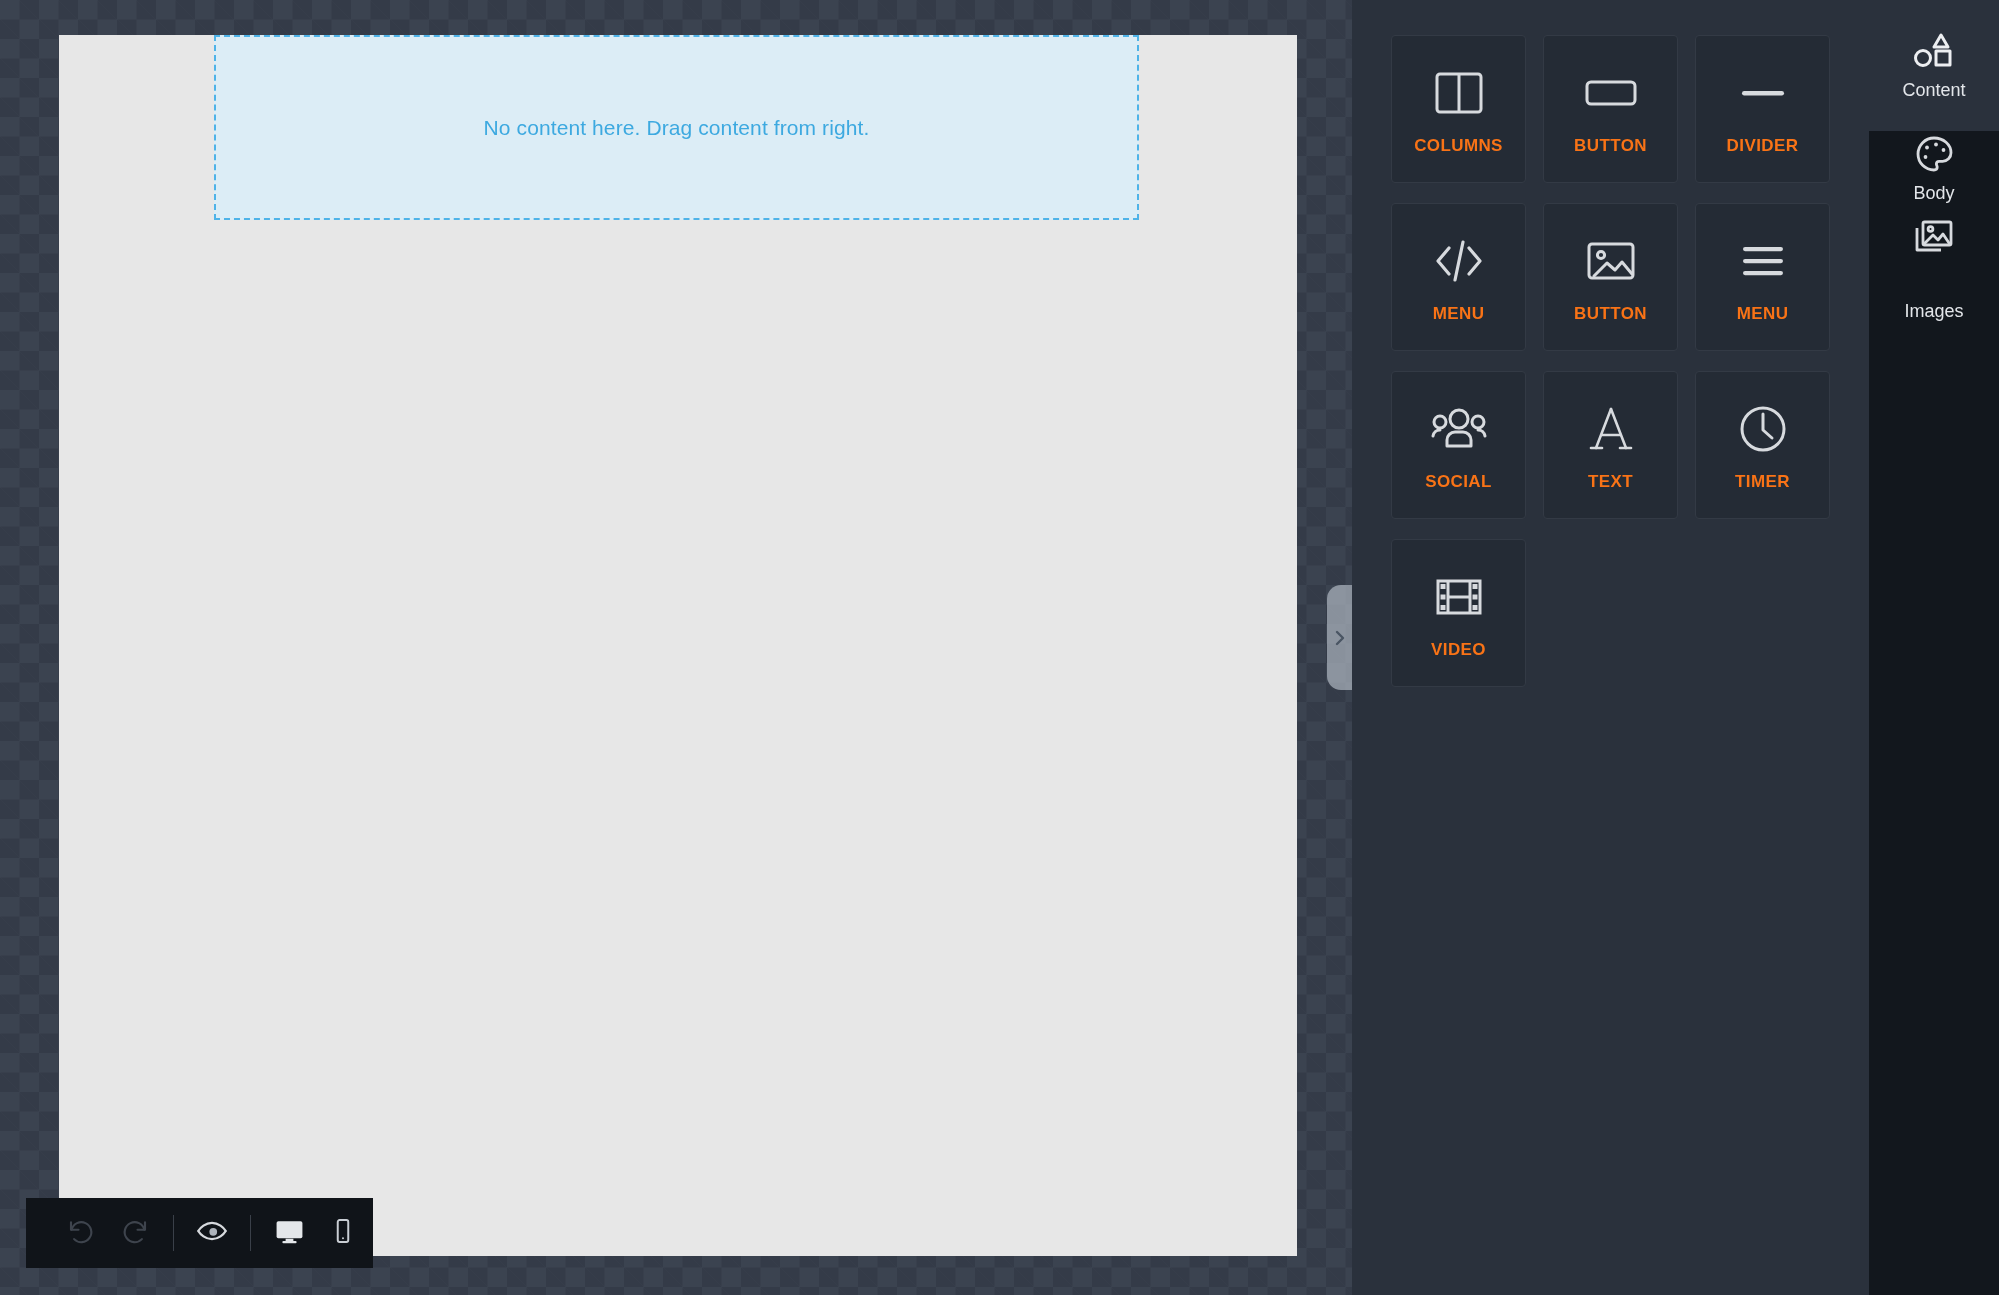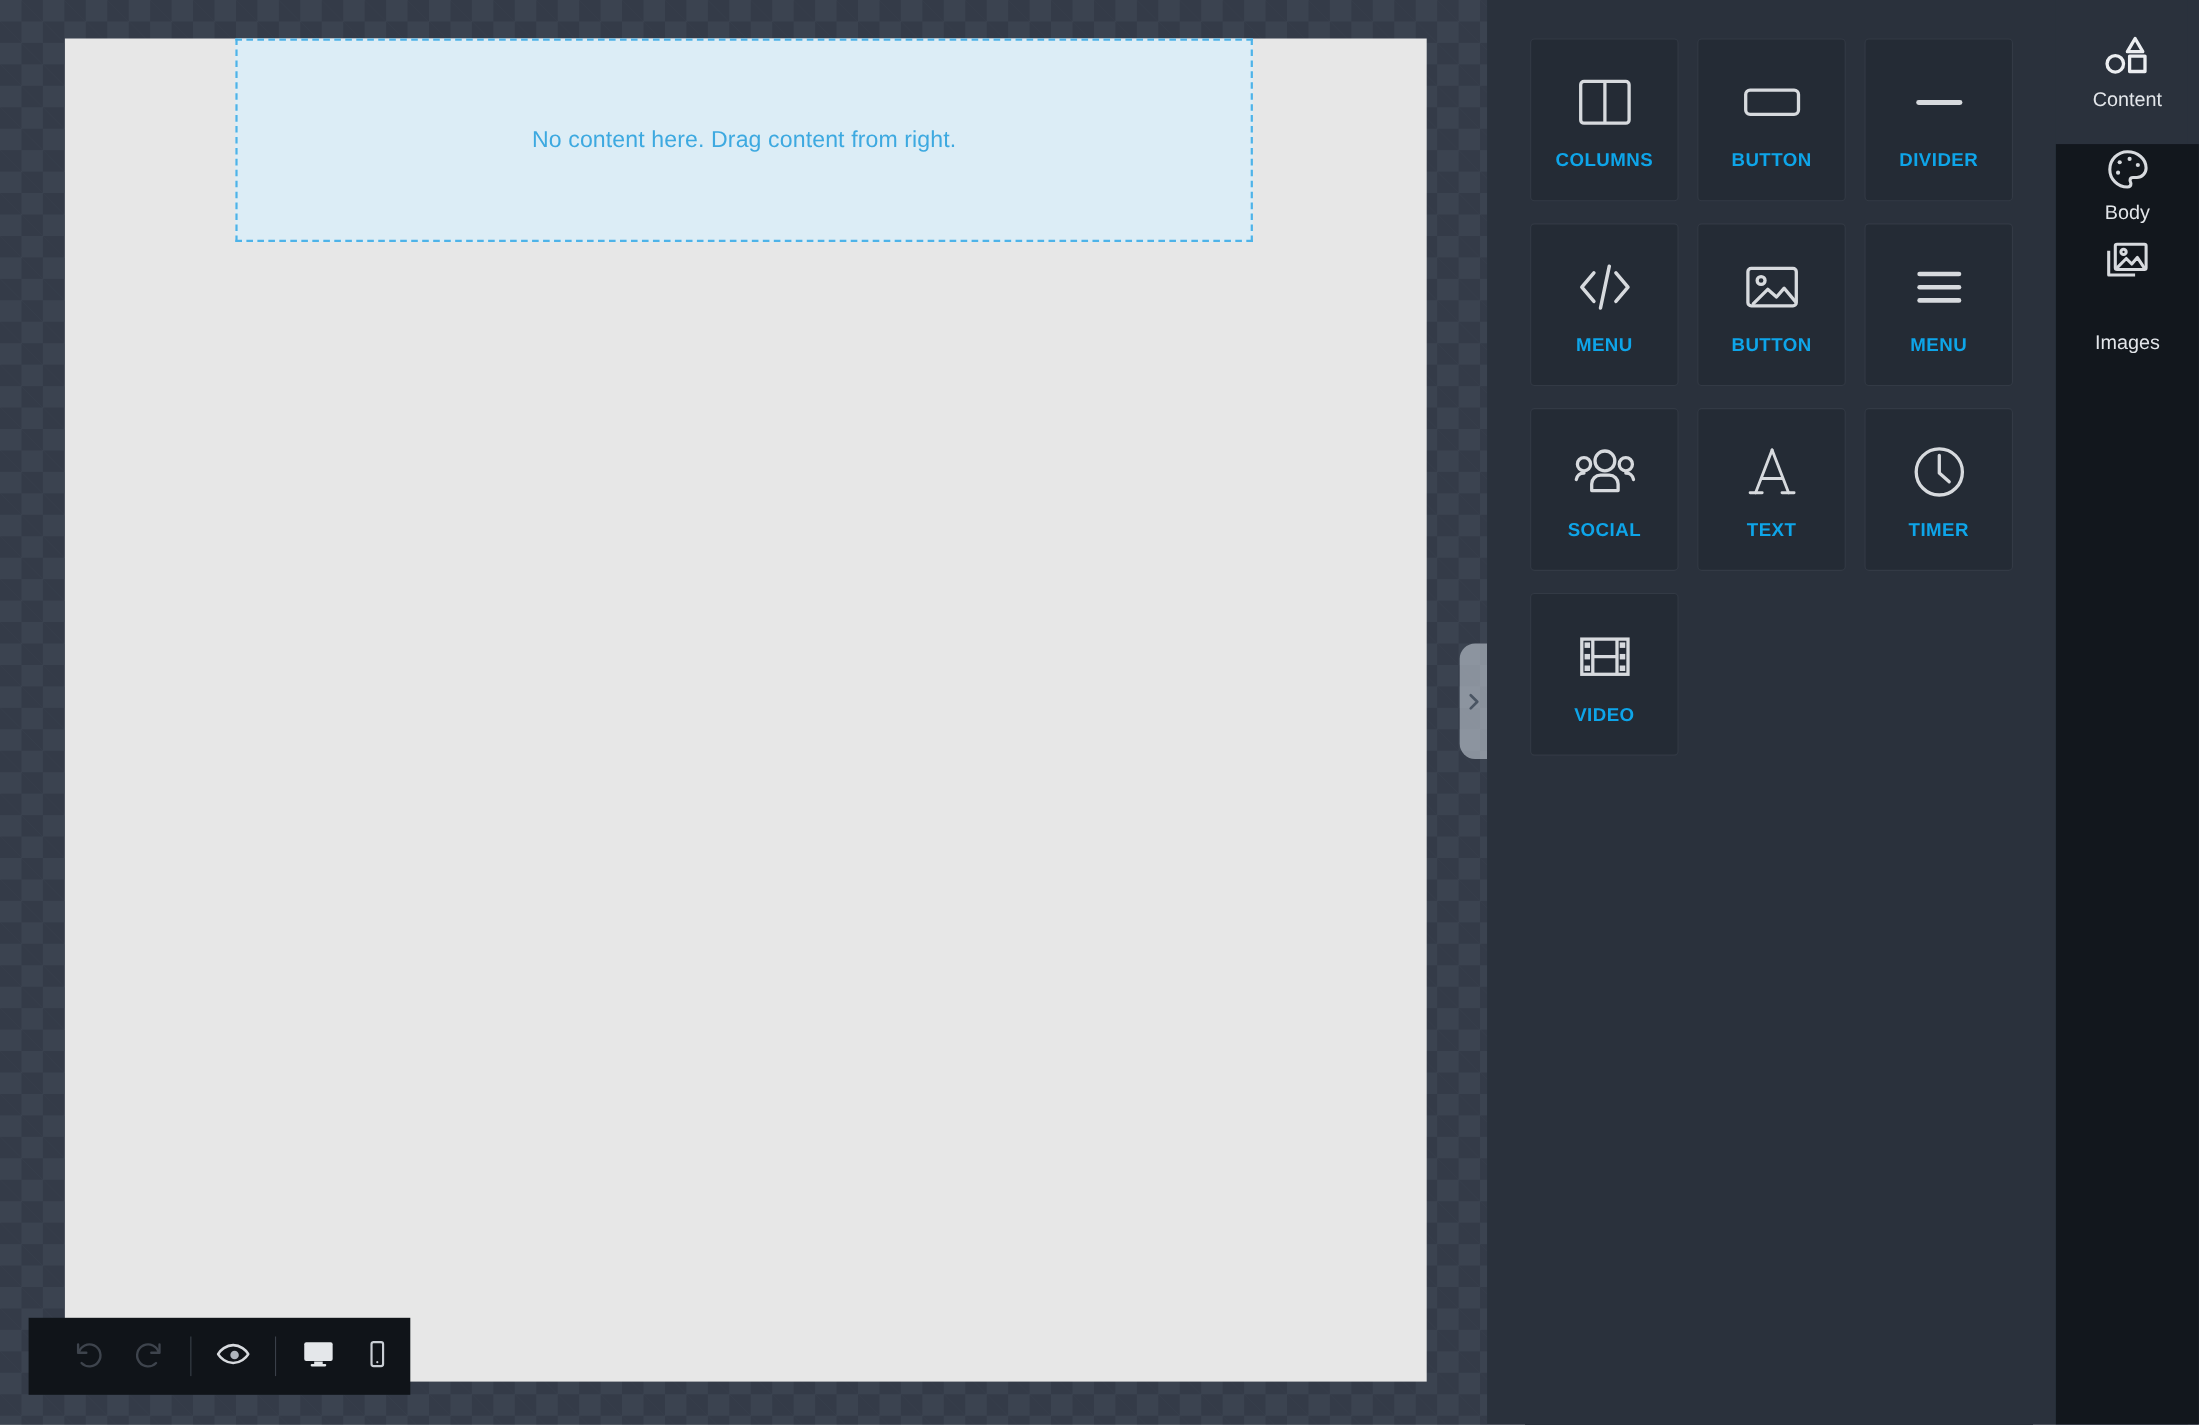--- a/index.html
+++ b/index.html
@@ -147,21 +147,21 @@
   }
   .tile-icon {
     height: 62px;
     display: flex;
     align-items: center;
     justify-content: center;
   }
   .tile-icon svg { display: block; }
   .tile-label {
     margin-top: 12px;
-    color: #0ea5e9;
+    color: #f97316;
     font-size: 17px;
     font-weight: bold;
     letter-spacing: .4px;
   }
 
   
   #right-rail {
     position: relative;
     width: 120px;
     height: 1295px;

